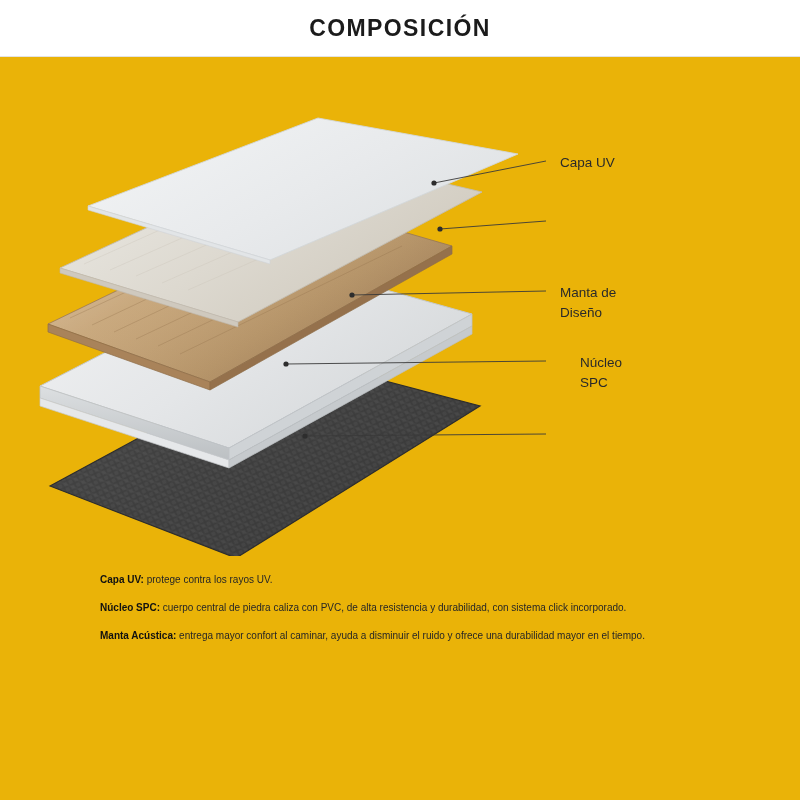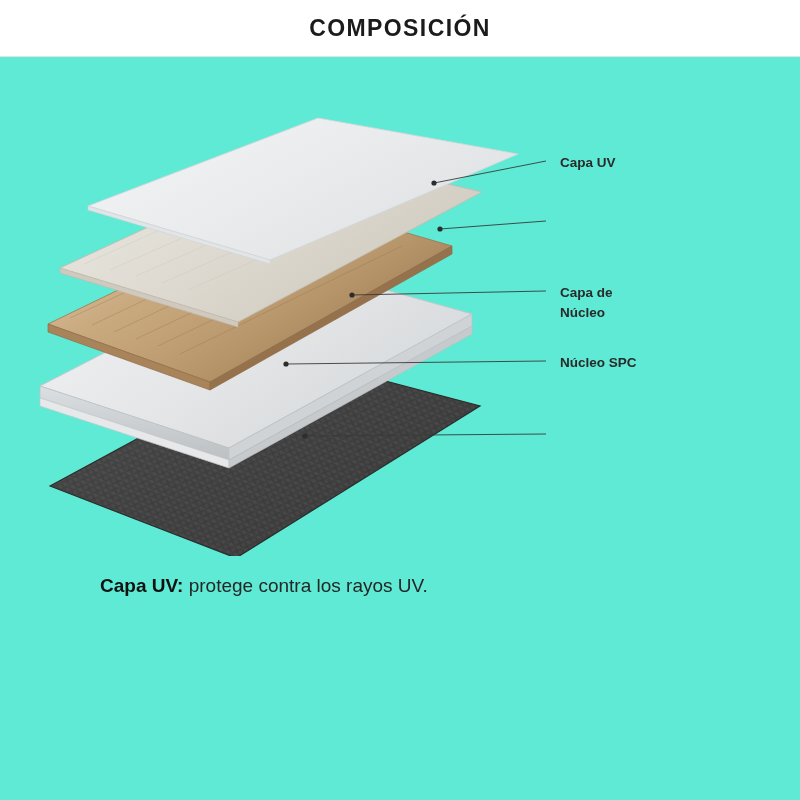--- a/index.html
+++ b/index.html
@@ -12,21 +12,21 @@
     background: #ffffff;
     font-family: "Liberation Sans", sans-serif;
     color: #222222;
     overflow: hidden;
   }
 
   .page {
     position: relative;
     width: 800px;
     height: 800px;
-    background: #5eead4;
+    background: #eab308;
   }
 
   
   .header {
     position: absolute;
     left: 0;
     top: 0;
     width: 800px;
     height: 56px;
     display: flex;
@@ -42,21 +42,20 @@
     color: #1b1b1b;
   }
 
   
   .diagram {
     position: absolute;
     left: 0;
     top: 56px;
     width: 644px;
     height: 500px;
-    font-weight: bold;
   }
   .diagram svg {
     display: block;
   }
 
   .callout-label {
     position: absolute;
     font-size: 13.5px;
     line-height: 1.45;
     color: #2a2a2a;
@@ -64,21 +63,21 @@
   }
 
   
   .legend {
     position: absolute;
     left: 100px;
     top: 572px;
     width: 620px;
   }
   .legend-row {
-    font-size: 19px;
+    font-size: 10px;
     line-height: 1.5;
     color: #262626;
     margin-bottom: 13px;
   }
   .legend-row:last-child {
     margin-bottom: 0;
   }
   .legend-term {
     font-weight: bold;
     color: #111111;
@@ -196,25 +195,31 @@
         <circle cx="440" cy="173" r="2.6"></circle>
         <circle cx="352" cy="239" r="2.6"></circle>
         <circle cx="286" cy="308" r="2.6"></circle>
         <circle cx="305" cy="380" r="2.6"></circle>
       </g>
     </svg>
 
     <div class="callout-label" style="left:560px; top:97px;">Capa UV</div>
 
 
-    <div class="callout-label" style="left:560px; top:227px;">Capa de Núcleo</div>
-
-    <div class="callout-label" style="left:560px; top:297px;">Núcleo SPC</div>
+    <div class="callout-label" style="left:560px; top:227px;">Manta de Diseño</div>
+
+    <div class="callout-label" style="left:580px; top:297px;">Núcleo SPC</div>
 
   </div>
 
   <div class="legend">
     <div class="legend-row">
       <span class="legend-term">Capa UV:</span><span> protege contra los rayos UV.</span>
     </div>
+    <div class="legend-row">
+      <span class="legend-term">Núcleo SPC:</span><span> cuerpo central de piedra caliza con PVC, de alta resistencia y durabilidad, con sistema click incorporado.</span>
+    </div>
+    <div class="legend-row">
+      <span class="legend-term">Manta Acústica:</span><span> entrega mayor confort al caminar, ayuda a disminuir el ruido y ofrece una durabilidad mayor en el tiempo.</span>
+    </div>
   </div>
 
 </div>
 
 </body></html>

